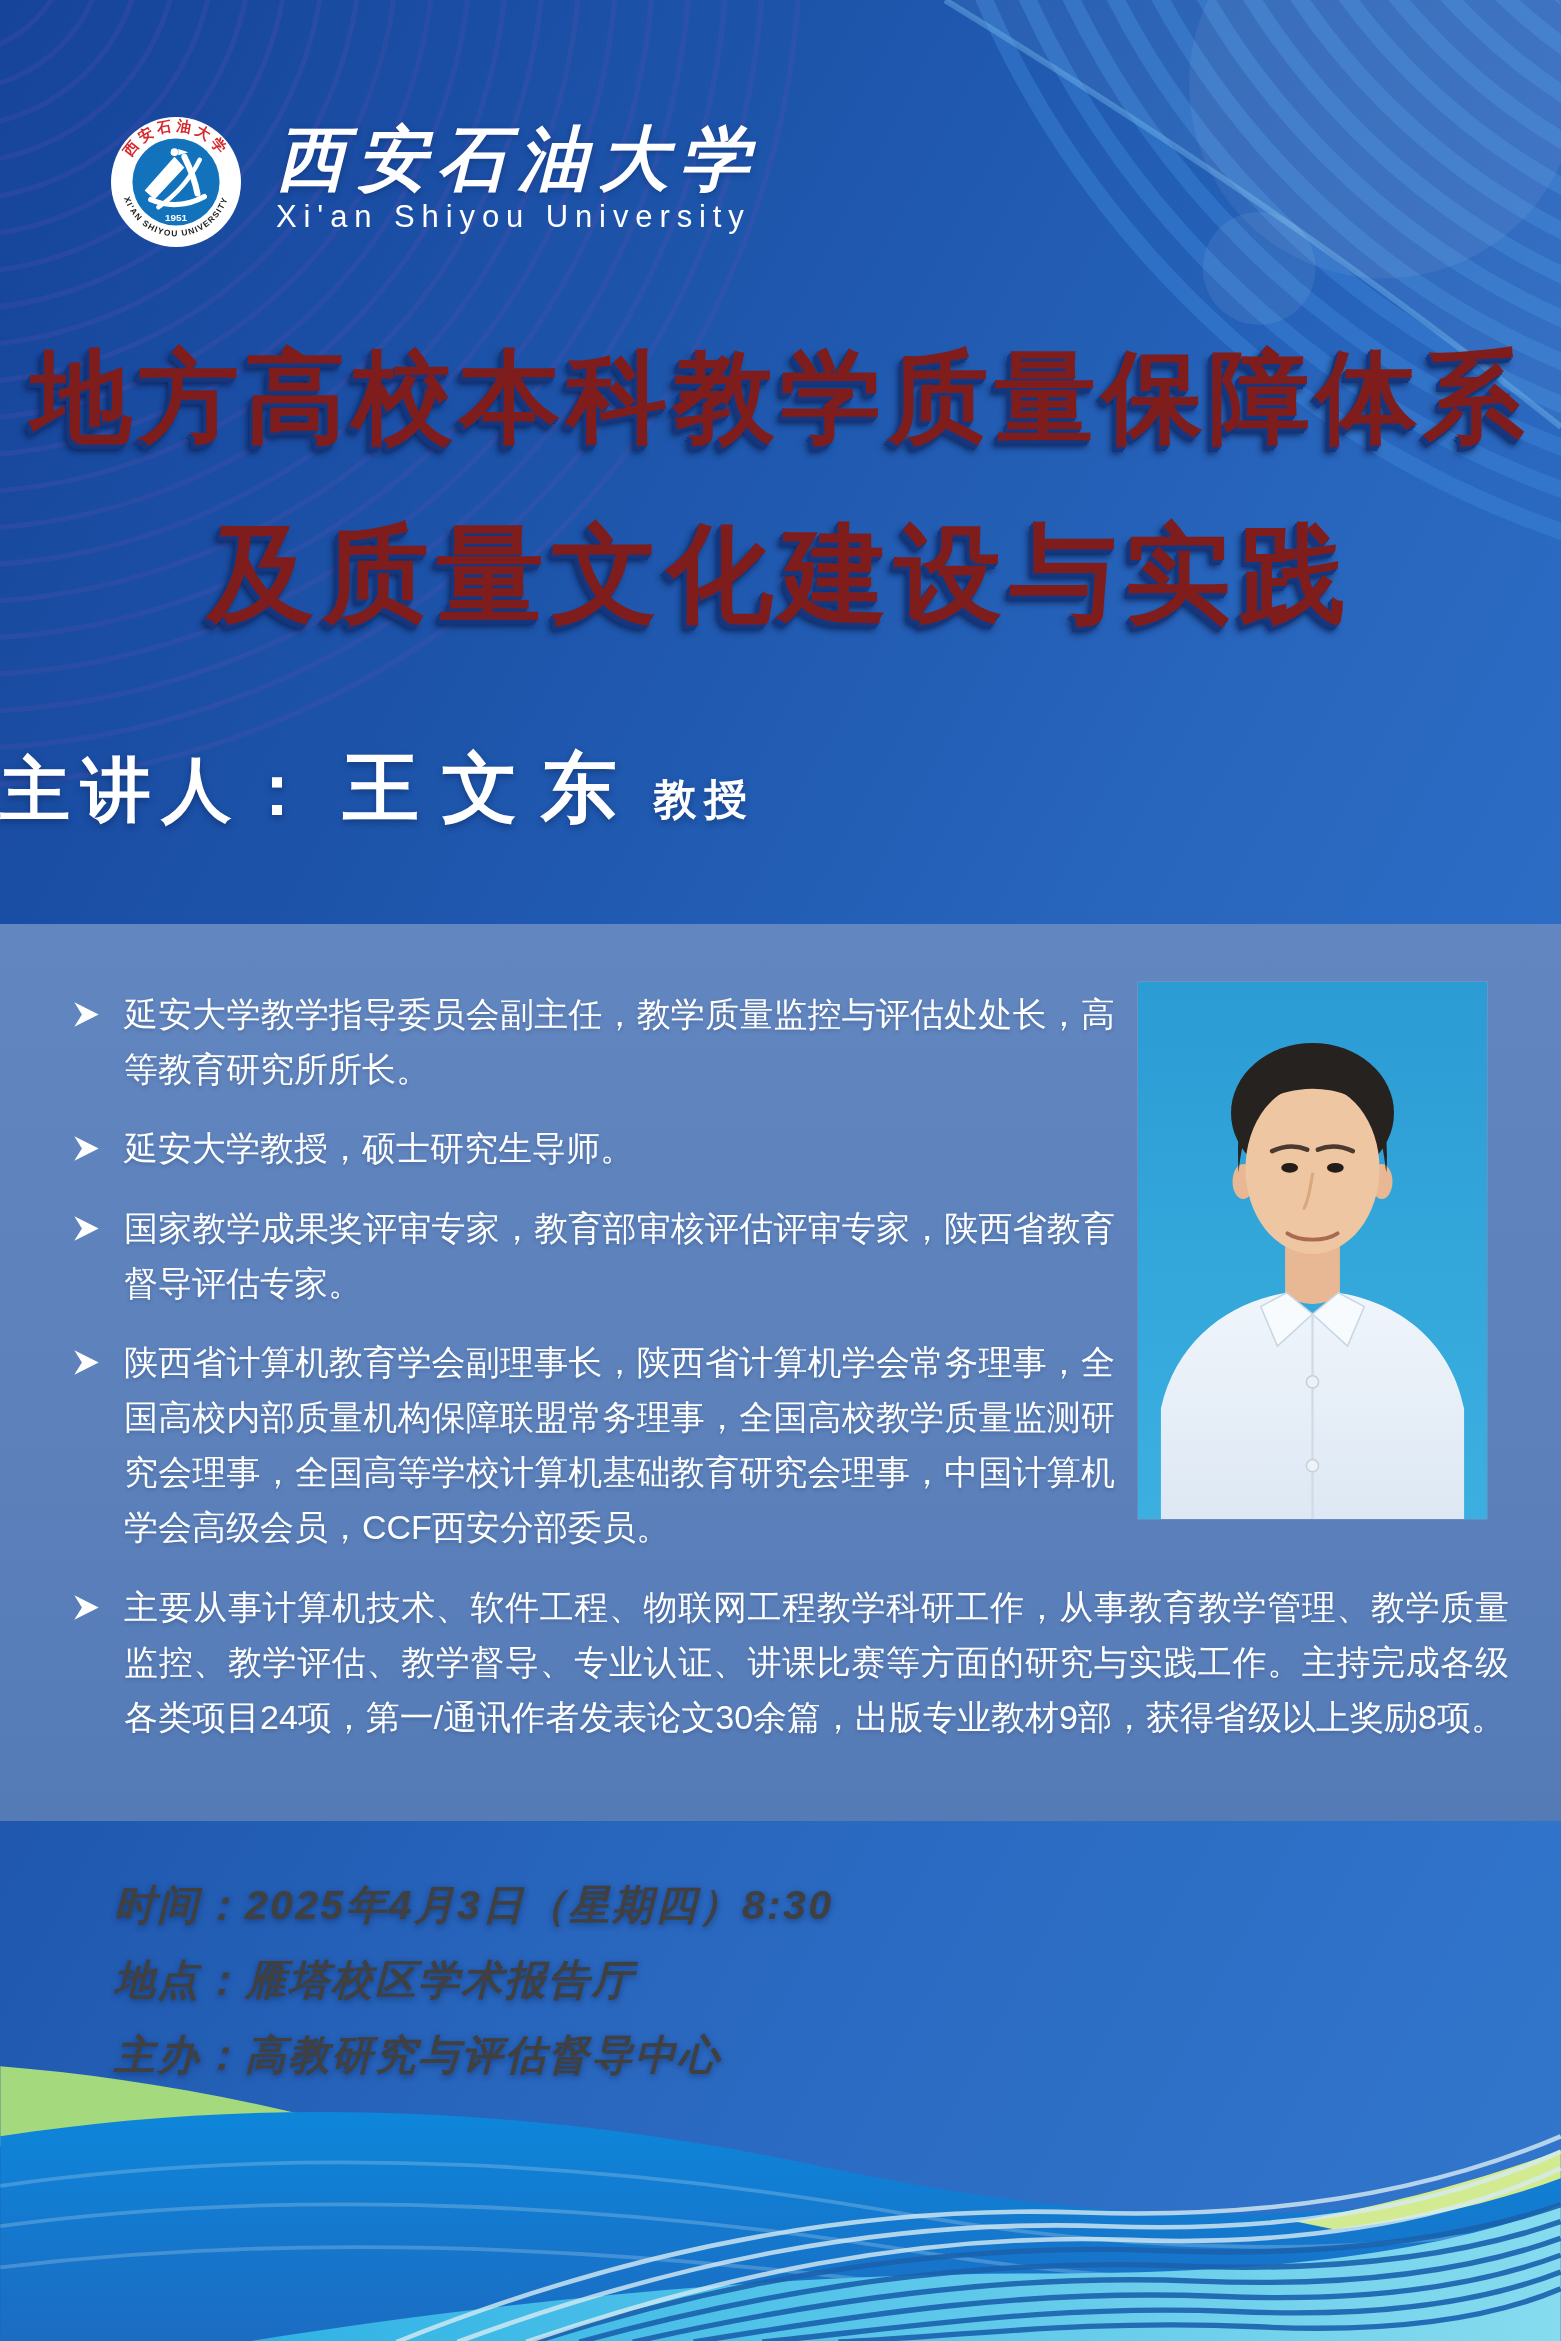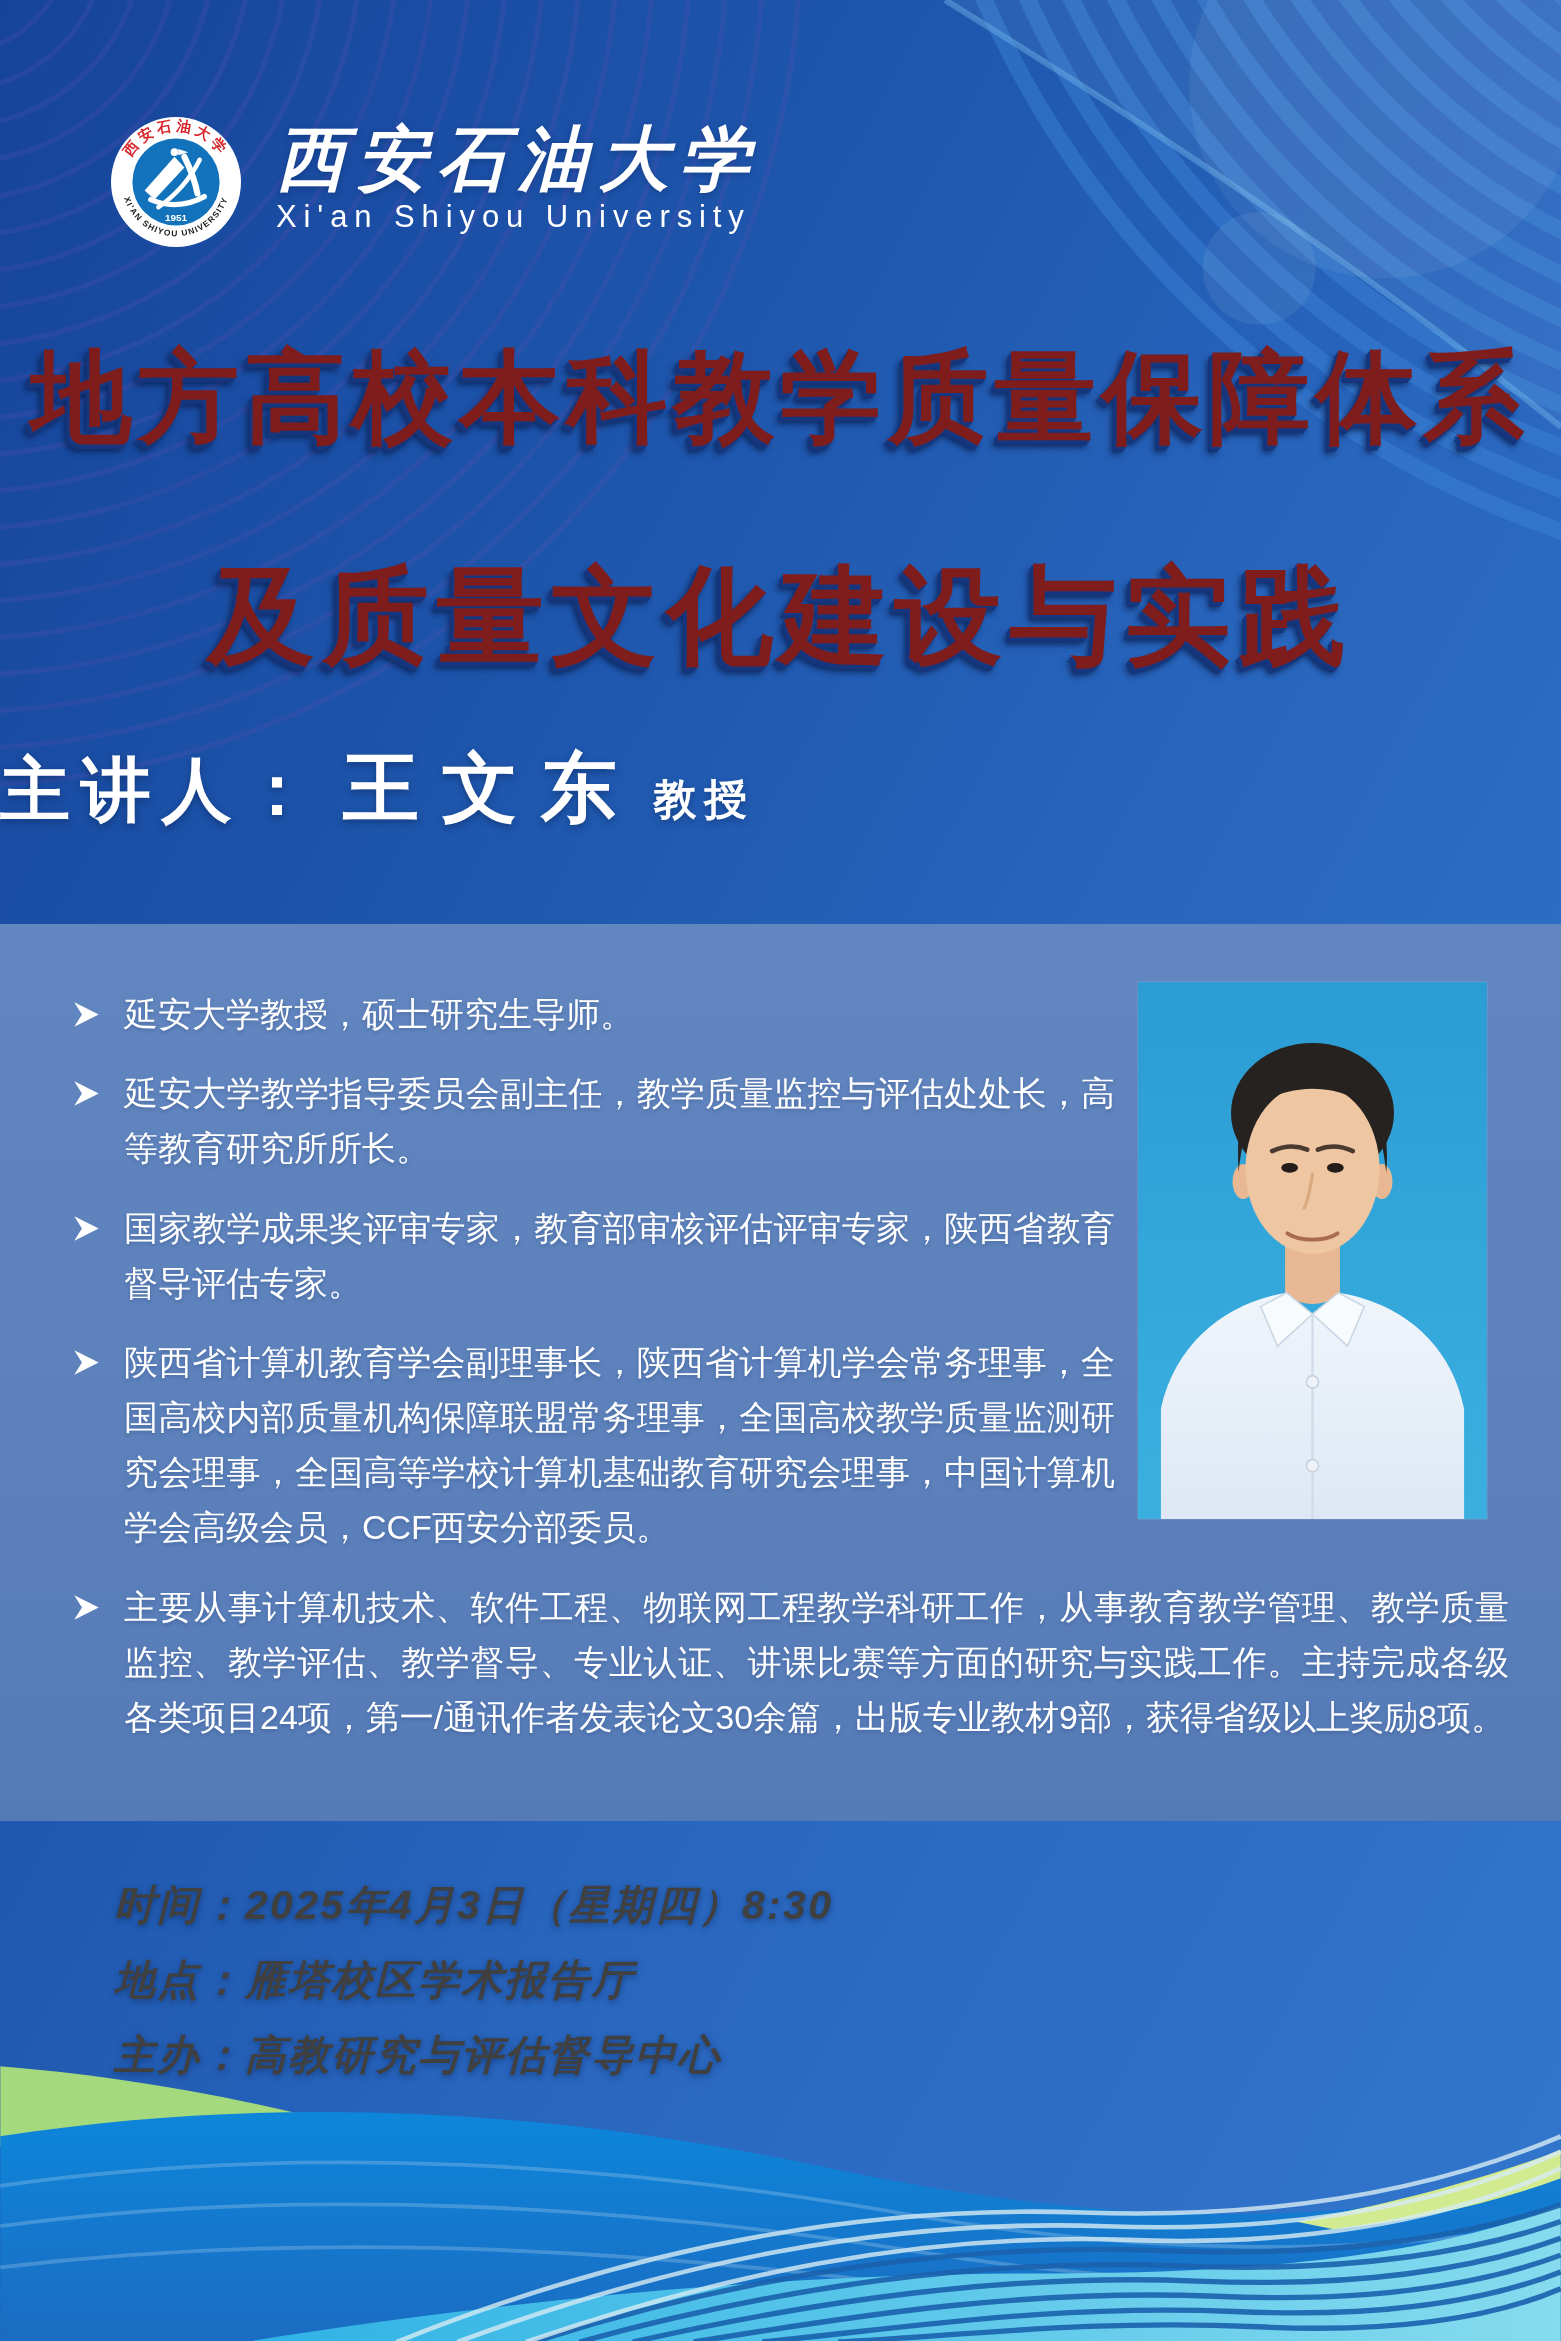--- a/index.html
+++ b/index.html
@@ -23,21 +23,21 @@
   }
   .uniname .en{
     font-size:31px;letter-spacing:6.9px;margin-top:1.5px;font-weight:400;
   }
 
   
   .main-title{position:absolute;left:0;top:347px;width:100%;text-align:center;z-index:3;
     color:#7f1d1d;font-weight:900;}
   .main-title .line1{font-size:101px;letter-spacing:6.1px;line-height:1;
     text-shadow:-1.5px 1.5px 0 #16377f,-2.3px 3px 0 #16377f,-3.8px 4.6px 0 #15357b,-5.3px 6.9px 6.1px rgba(8,25,70,.8);}
-  .main-title .line2{font-size:107px;letter-spacing:7.6px;line-height:1;margin-top:115px;
+  .main-title .line2{font-size:107px;letter-spacing:7.6px;line-height:1;margin-top:73px;
     text-shadow:-1.5px 1.5px 0 #16377f,-2.3px 3px 0 #16377f,-3.8px 4.6px 0 #15357b,-5.3px 6.9px 6.1px rgba(8,25,70,.8);}
 
   
   .speaker{position:absolute;left:0;top:738px;width:100%;z-index:3;color:#fff;
     font-family:"DejaVu Serif","Liberation Serif",serif;font-weight:700;
     text-shadow:0 3px 7.6px rgba(8,30,80,.45);}
   .speaker .label{font-size:70px;letter-spacing:10.7px;}
   .speaker .name{font-size:76px;letter-spacing:23px;margin-left:20px;}
   .speaker .suffix{font-size:43px;letter-spacing:7.6px;margin-left:13.7px;}
 
@@ -186,27 +186,27 @@
   <span class="label">主讲人：</span><span class="name">王文东</span><span class="suffix">教授</span>
 </div>
 
 <div class="panel"></div>
 
 <div class="bullets">
   <div class="bullet narrow">
     <svg class="marker" viewBox="0 0 38 38">
       <polygon points="3,3 35,19 3,35 13,19" fill="#ffffff"></polygon>
       </svg>
+    <span>延安大学教学指导委员会副主任，教学质量监控与评估处处长，高等教育研究所所长。</span>
+  </div>
+  <div class="bullet narrow">
+    <svg class="marker" viewBox="0 0 38 38">
+      <polygon points="3,3 35,19 3,35 13,19" fill="#ffffff"></polygon>
+      </svg>
     <span>延安大学教授，硕士研究生导师。</span>
-  </div>
-  <div class="bullet narrow">
-    <svg class="marker" viewBox="0 0 38 38">
-      <polygon points="3,3 35,19 3,35 13,19" fill="#ffffff"></polygon>
-      </svg>
-    <span>延安大学教学指导委员会副主任，教学质量监控与评估处处长，高等教育研究所所长。</span>
   </div>
   <div class="bullet narrow">
     <svg class="marker" viewBox="0 0 38 38">
       <polygon points="3,3 35,19 3,35 13,19" fill="#ffffff"></polygon>
       </svg>
     <span>国家教学成果奖评审专家，教育部审核评估评审专家，陕西省教育督导评估专家。</span>
   </div>
   <div class="bullet narrow">
     <svg class="marker" viewBox="0 0 38 38">
       <polygon points="3,3 35,19 3,35 13,19" fill="#ffffff"></polygon>

